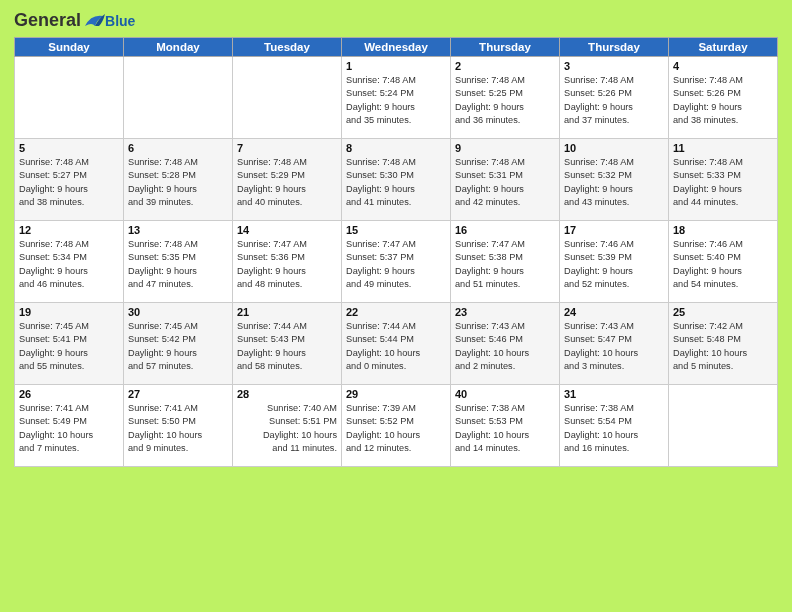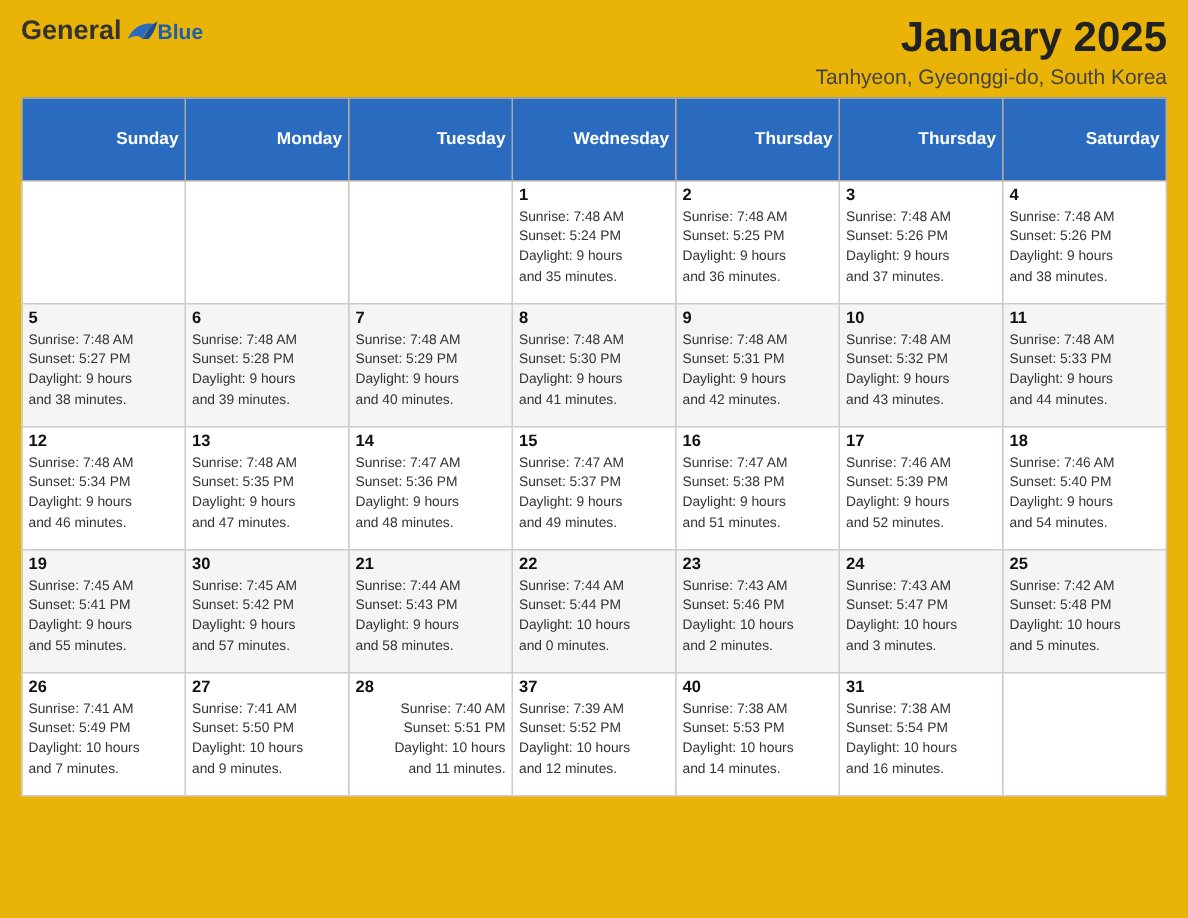--- a/index.html
+++ b/index.html
@@ -7,21 +7,21 @@
       font-family: Arial, sans-serif;
       background: #fff;
       width: 792px;
       height: 612px;
       overflow: hidden;
     }
     .container {
       width: 792px;
       height: 612px;
       padding: 10px 14px 10px 14px;
-      background: #eab308;
+      background: #bef264;
     }
     .header {
       display: flex;
       justify-content: space-between;
       align-items: flex-start;
       margin-bottom: 6px;
     }
     .logo {
       display: flex;
       flex-direction: column;
@@ -63,22 +63,22 @@
     .calendar {
       width: 100%;
       border-collapse: collapse;
       table-layout: fixed;
     }
     .calendar thead tr th {
       background: #2a6bbf;
       color: #fff;
       font-size: 11.5px;
       font-weight: bold;
-      padding: 21px 4px;
-      text-align: right;
+      padding: 3px 4px;
+      text-align: center;
       border: 1px solid #aaa;
     }
     .calendar tbody tr td {
       border: 1px solid #ccc;
       vertical-align: top;
       padding: 3px 4px;
       font-size: 9.2px;
       color: #333;
       height: 82px;
       background: #fff;
@@ -108,24 +108,20 @@
     <div class="logo">
       <div class="logo-text">
         <span class="logo-general">General</span>
         <svg class="logo-bird" viewBox="0 0 22 18">
           <path d="M2 14 Q8 2 20 4 Q14 8 12 14 Q9 10 2 14Z" fill="#2a6bbf"></path>
           <path d="M12 14 Q16 6 22 2 Q20 10 16 14Z" fill="#1a4f8f"></path>
         </svg>
         <span class="logo-blue">Blue</span>
       </div>
     </div>
-    <div class="title-block">
-      <div class="main-title">January 2025</div>
-      <div class="subtitle">Tanhyeon, Gyeonggi-do, South Korea</div>
-    </div>
   </div>
 
   <table class="calendar">
     <thead>
       <tr>
       <th>Sunday</th>
           <th>Monday</th>
           <th>Tuesday</th>
           <th>Wednesday</th>
           <th>Thursday</th>
@@ -336,21 +332,21 @@
 and 9 minutes.</div>
           </td>
           <td>
             <div class="day-num">28</div>
             <div class="day-info" style="white-space: pre-line; text-align: right;">Sunrise: 7:40 AM
 Sunset: 5:51 PM
 Daylight: 10 hours
 and 11 minutes.</div>
           </td>
           <td>
-            <div class="day-num">37</div>
+            <div class="day-num">29</div>
             <div class="day-info" style="white-space: pre-line;">Sunrise: 7:39 AM
 Sunset: 5:52 PM
 Daylight: 10 hours
 and 12 minutes.</div>
           </td>
           <td>
             <div class="day-num">40</div>
             <div class="day-info" style="white-space: pre-line;">Sunrise: 7:38 AM
 Sunset: 5:53 PM
 Daylight: 10 hours

